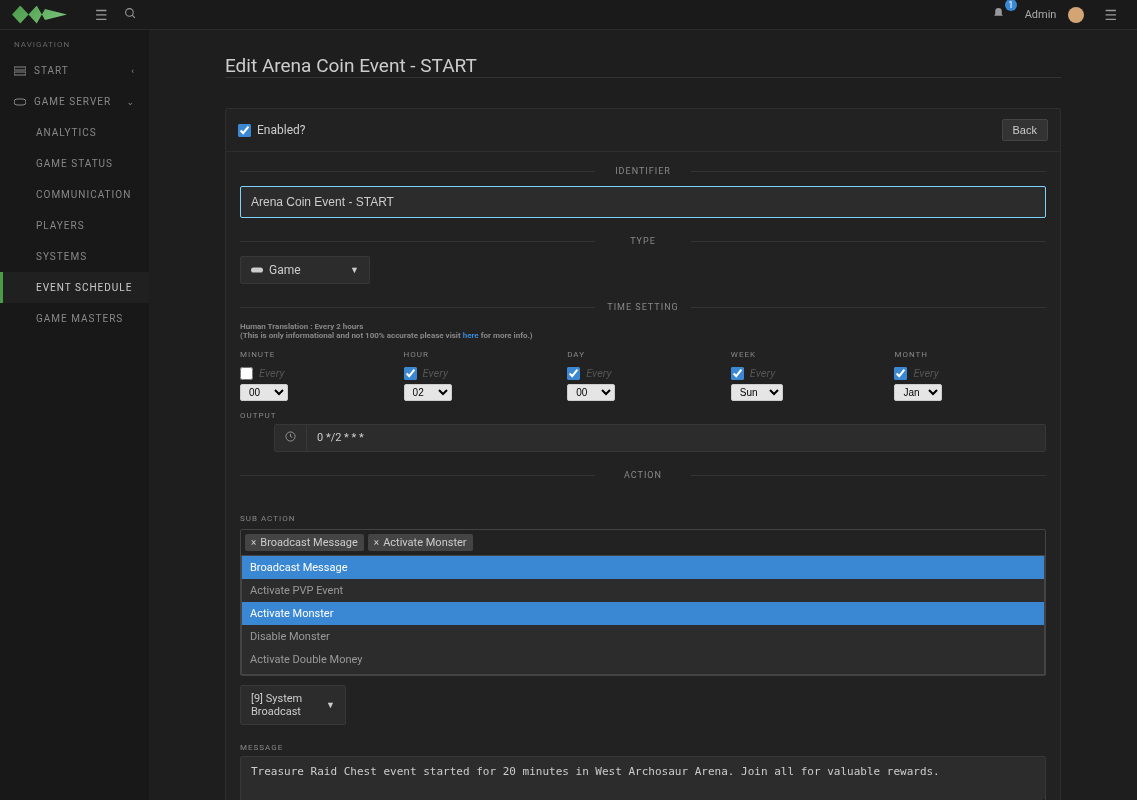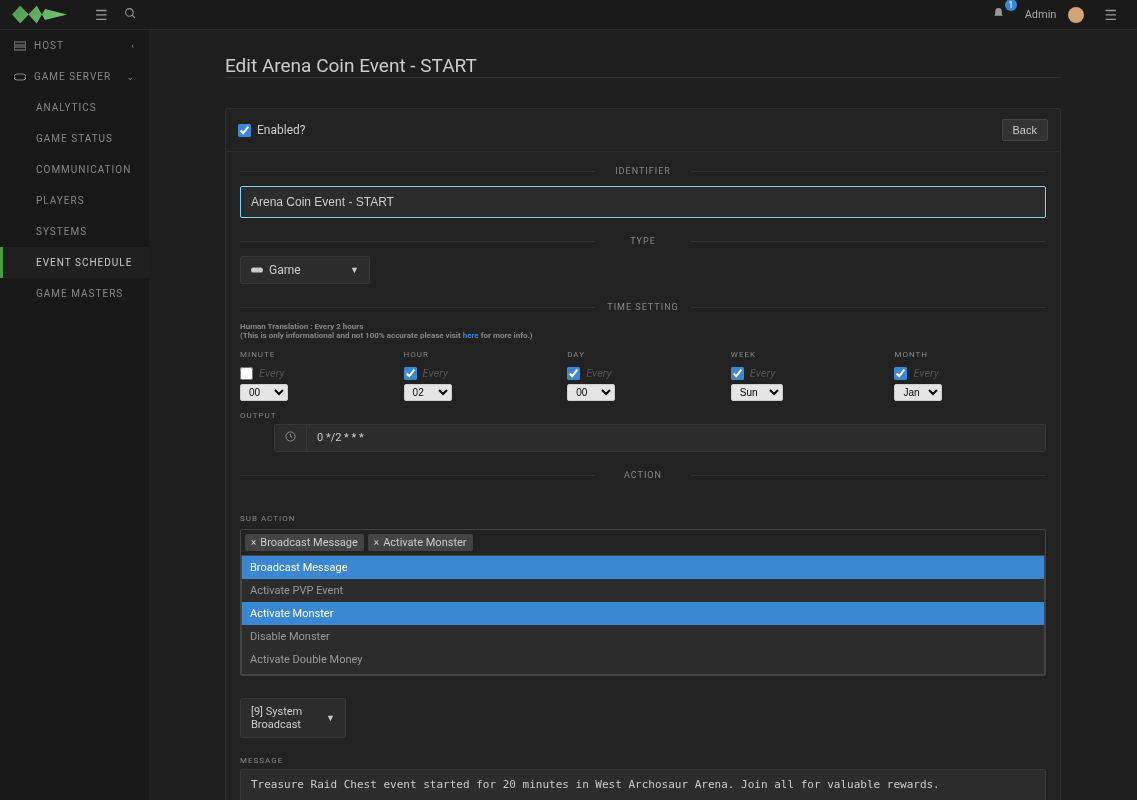--- a/index.html
+++ b/index.html
@@ -369,28 +369,29 @@
       <span class="badge">1</span>
     </span>
     <span class="admin-name">Admin</span>
     <span class="avatar"></span>
     <span class="icon-btn">☰</span>
   </div>
 </div>
 
 <div class="container">
   <div class="sidebar">
+    <div class="nav-title">NAVIGATION</div>
     <div class="nav-item has-icon">
       <span class="nav-icon">
         <svg width="12" height="10" viewBox="0 0 12 10" fill="none" stroke="#888">
             <rect x="0" y="1" width="12" height="3"></rect>
             <rect x="0" y="6" width="12" height="3"></rect>
           </svg>
       </span>
-      <span>HOST</span>
+      <span>START</span>
       <span class="nav-arrow">‹</span>
     </div>
     <div class="nav-item has-icon">
       <span class="nav-icon">
         <svg width="12" height="10" viewBox="0 0 12 8" fill="none" stroke="#888">
             <rect x="0" y="1" width="12" height="6" rx="3"></rect>
           </svg>
       </span>
       <span>GAME SERVER</span>
       <span class="nav-arrow">⌄</span>
@@ -510,21 +511,21 @@
           <div class="dropdown-list">
             <div class="dropdown-opt highlighted">Broadcast Message</div>
             <div class="dropdown-opt">Activate PVP Event</div>
             <div class="dropdown-opt highlighted">Activate Monster</div>
             <div class="dropdown-opt">Disable Monster</div>
             <div class="dropdown-opt">Activate Double Money</div>
             <div class="dropdown-opt">Activate Double Drop</div>
           </div>
         </div>
 
-        <div style="margin-top:22px">
+        <div style="margin-top:9px">
           <div class="channel-select">
             <span>[9] System Broadcast</span>
             <span class="caret" style="font-size:9px;margin-left:auto">▼</span>
           </div>
         </div>
 
         <div class="small-label" style="margin-top:18px">MESSAGE</div>
         <textarea class="textarea" style="">Treasure Raid Chest event started for 20 minutes in West Archosaur Arena. Join all for valuable rewards.</textarea>
       </div>
 

